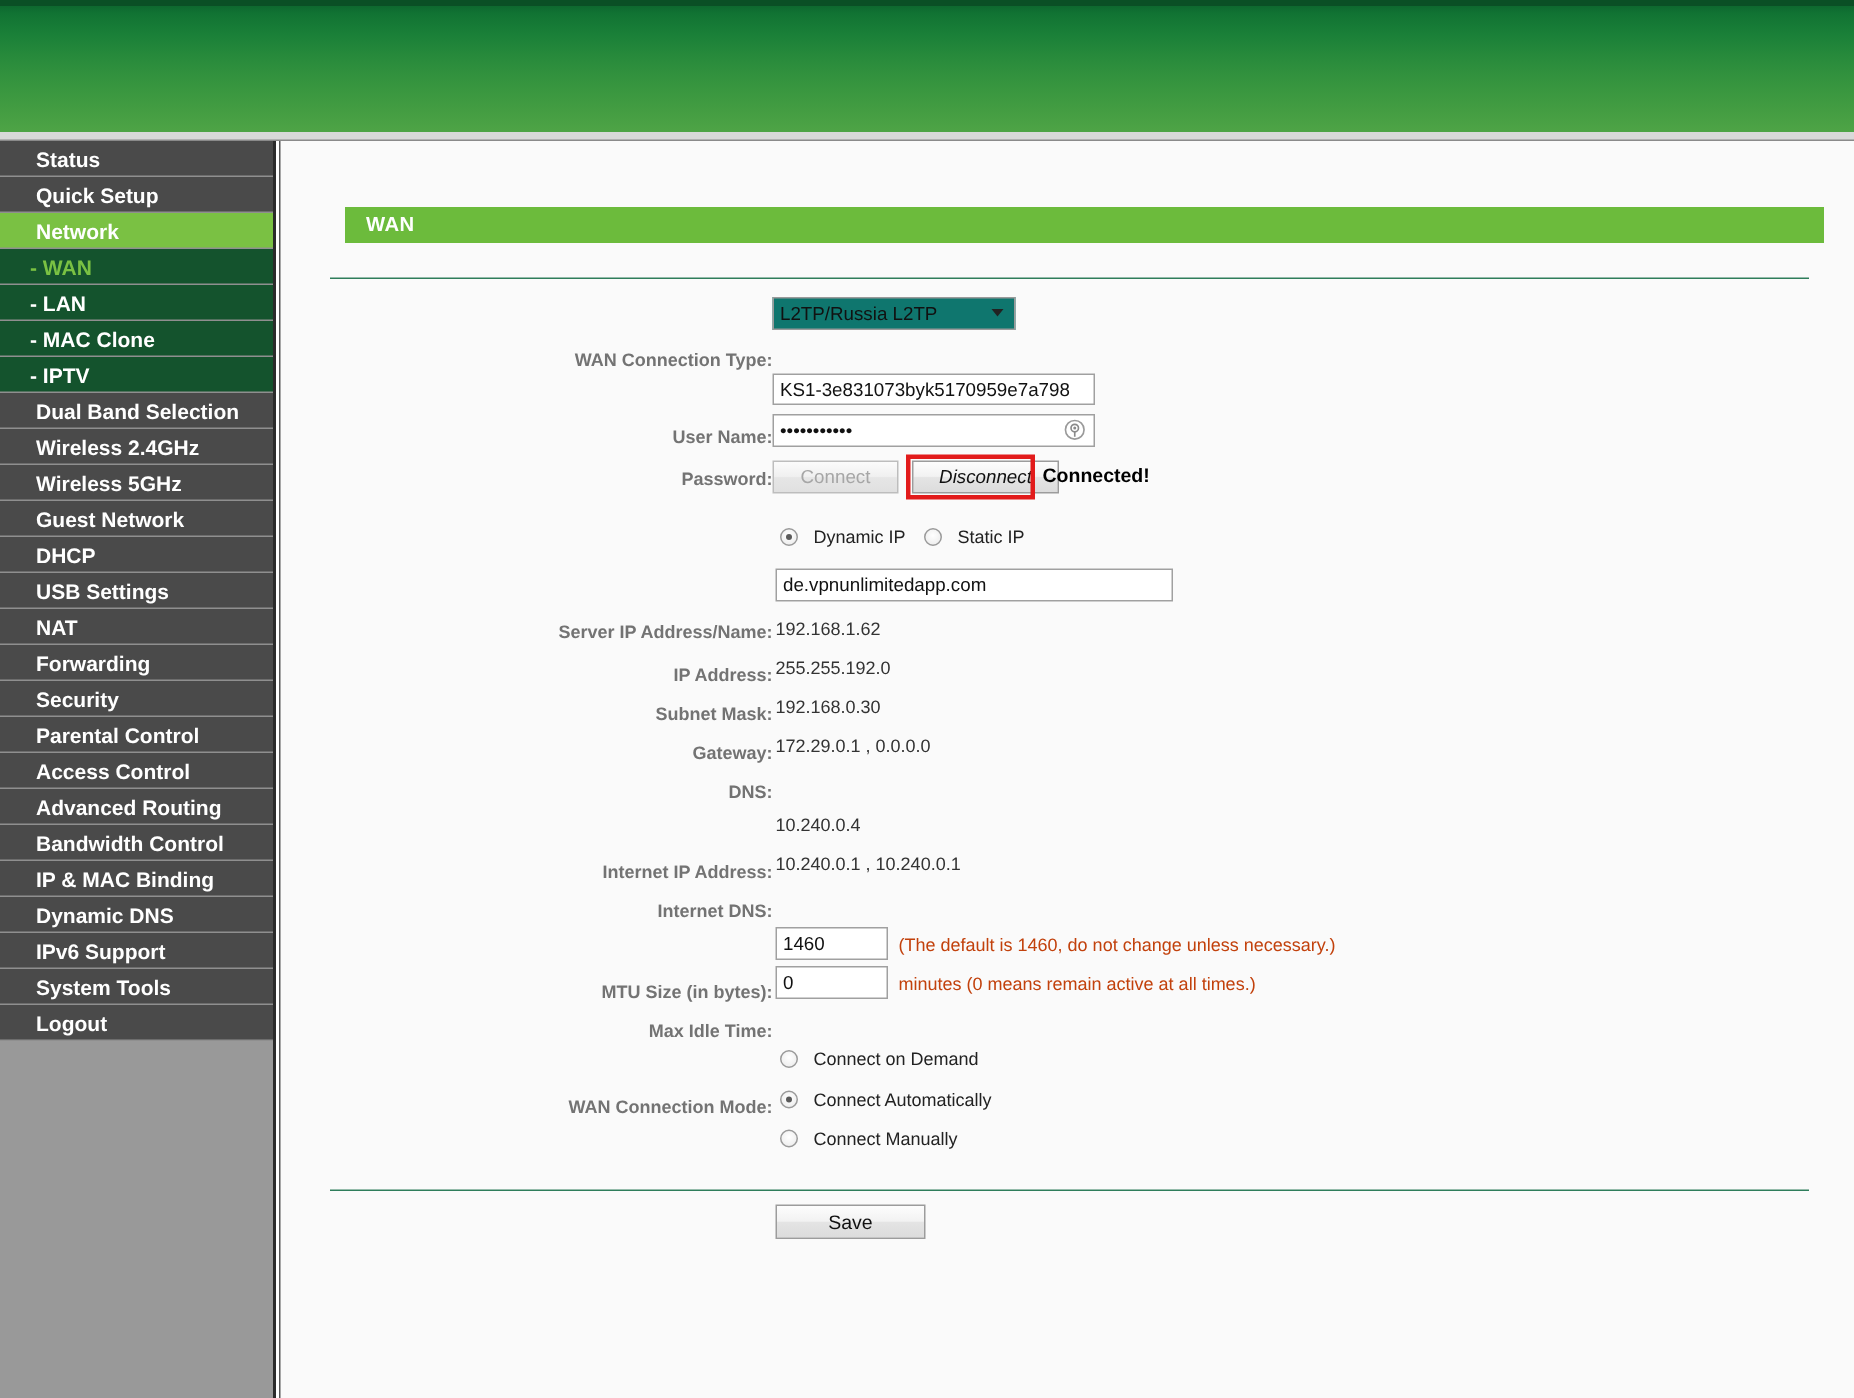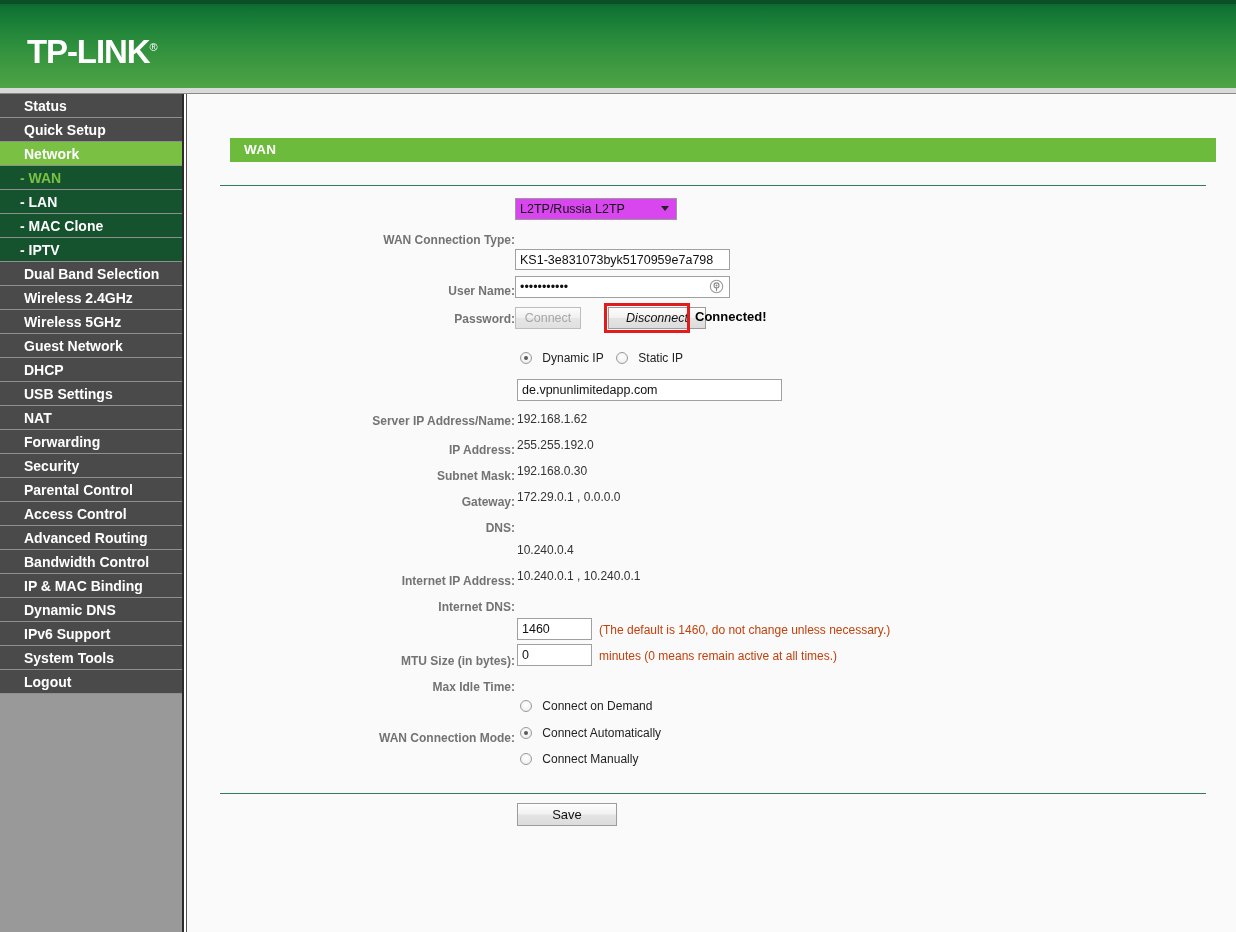--- a/index.html
+++ b/index.html
@@ -172,21 +172,21 @@
     font-size: 12px;
     color: #c2410c;
     white-space: nowrap;
   }
 
   select.ctl {
     position: absolute;
     font-family: "Liberation Sans", sans-serif;
     font-size: 12.5px;
     color: #111;
-    background: #d946ef;
+    background: #0f766e;
     border: 1px solid #9a9a9a;
     padding: 2px 4px;
     box-sizing: border-box;
     height: 22px;
     -webkit-appearance: none;
     appearance: none;
   }
   .select-wrap {
     position: absolute;
   }
@@ -285,21 +285,20 @@
     margin-left: 7px;
   }
 </style>
 </head>
 <body>
 
 <div id="page">
 
   <div class="header">
     <div class="header-edge-top"></div>
-    <div class="logo"><span>TP-LINK</span><span class="reg">®</span></div>
   </div>
   <div class="header-underline"></div>
 
   <div class="sidebar">
     <div class="menu" id="menu">
         <div class="menu-item">Status</div>
         <div class="menu-item">Quick Setup</div>
         <div class="menu-item active">Network</div>
         <div class="menu-item sub current">- WAN</div>
         <div class="menu-item sub">- LAN</div>
@@ -348,21 +347,21 @@
       <span class="reveal-icon">
         <svg width="15" height="15" viewBox="0 0 15 15">
           <circle cx="7.5" cy="7.5" r="6.2" fill="none" stroke="#9a9a9a" stroke-width="1.1"></circle>
           <circle cx="7.5" cy="6.4" r="2.5" fill="none" stroke="#8a8a8a" stroke-width="1.1"></circle>
           <circle cx="7.5" cy="6.4" r="1" fill="#8a8a8a"></circle>
           <line x1="7.5" y1="8.9" x2="7.5" y2="12.2" stroke="#8a8a8a" stroke-width="1.1"></line>
         </svg>
       </span>
     </div>
 
-    <div class="btn disabled" style="left:328px; top:213px; width:66px;">Connect</div>
+    <div class="btn disabled" style="left:328px; top:213px; width:84px;">Connect</div>
     <div class="btn" style="left:421px; top:213px; width:98px;font-style:italic;">Disconnect</div>
     <div class="redbox" style="left:417px; top:209px; width:86px; height:30px;"></div>
     <div class="connected" style="left:508px; top:215px;">Connected!</div>
 
     <div class="radio-item" style="left:333px; top:257px;">
       <span class="radio checked"></span>
       <span class="radio-label">Dynamic IP</span>
     </div>
     <div class="radio-item" style="left:429px; top:257px;">
       <span class="radio"></span>

